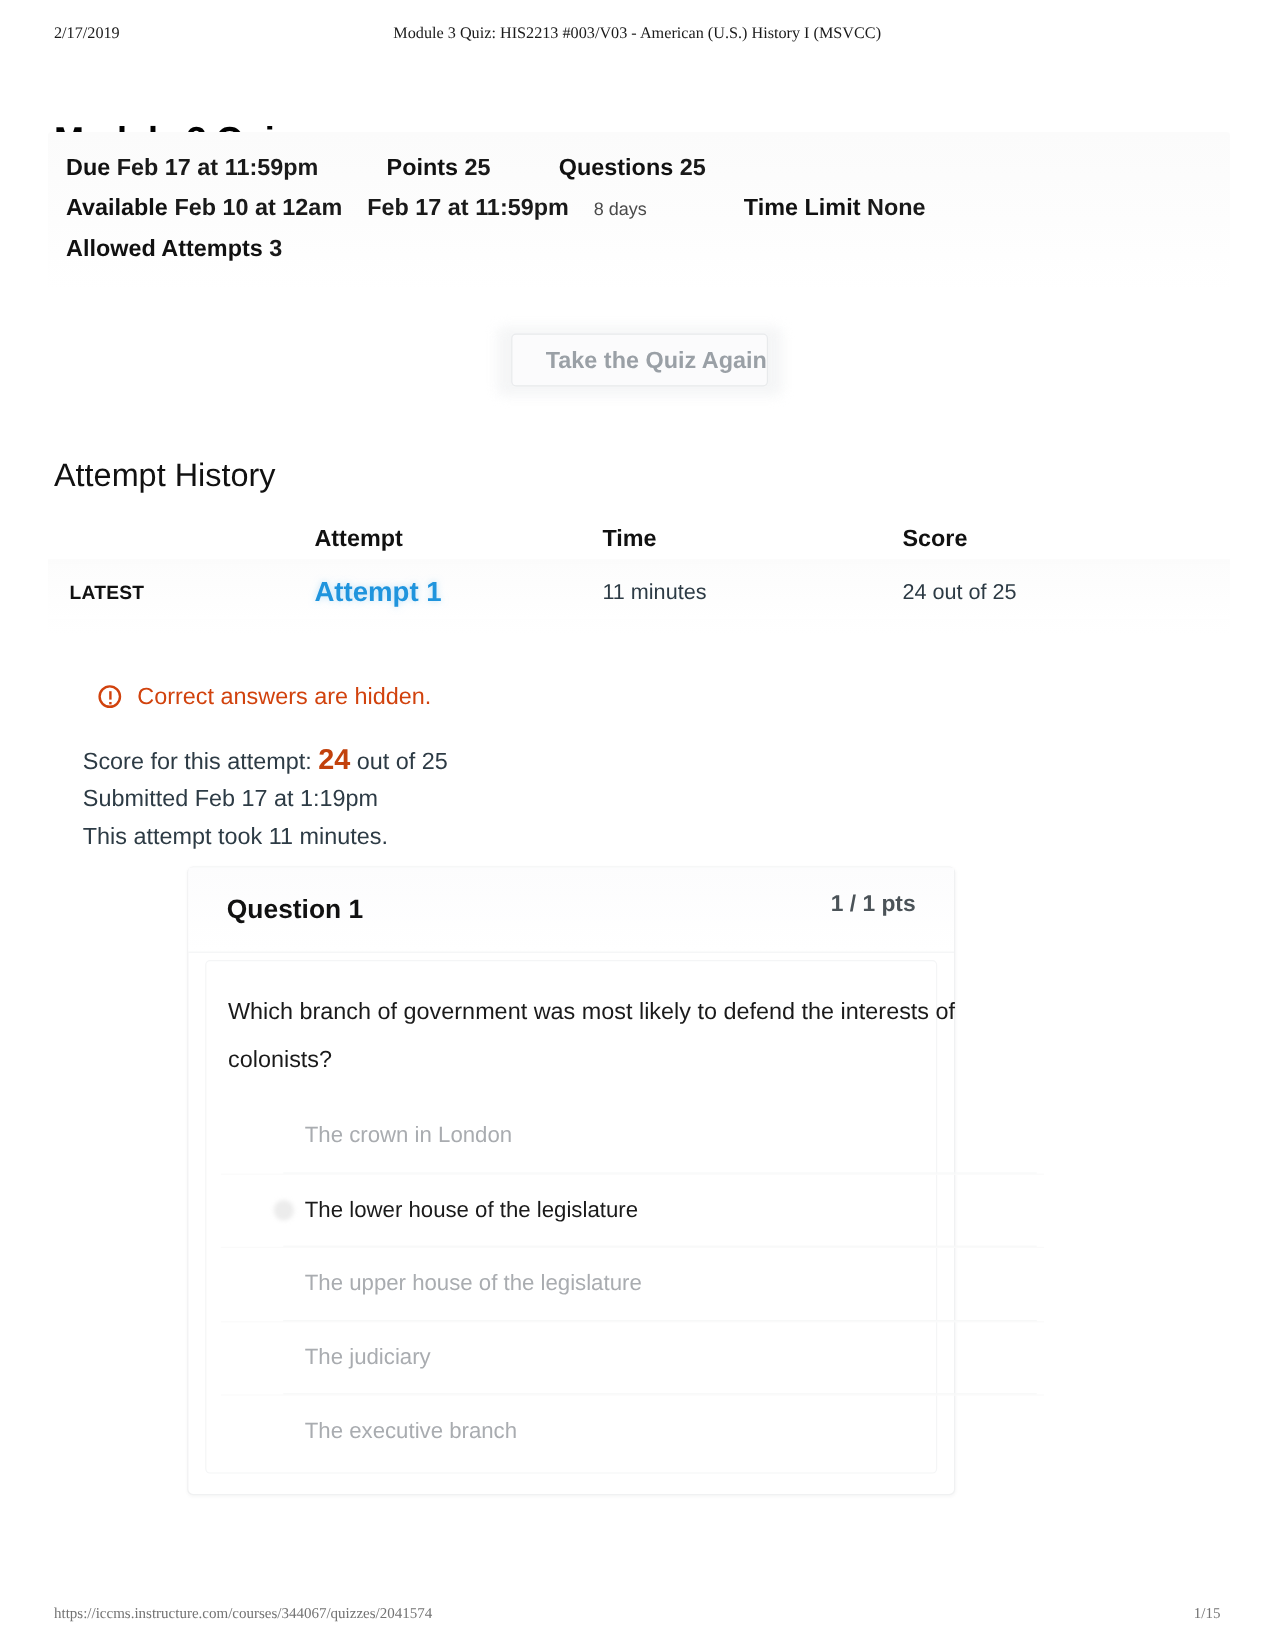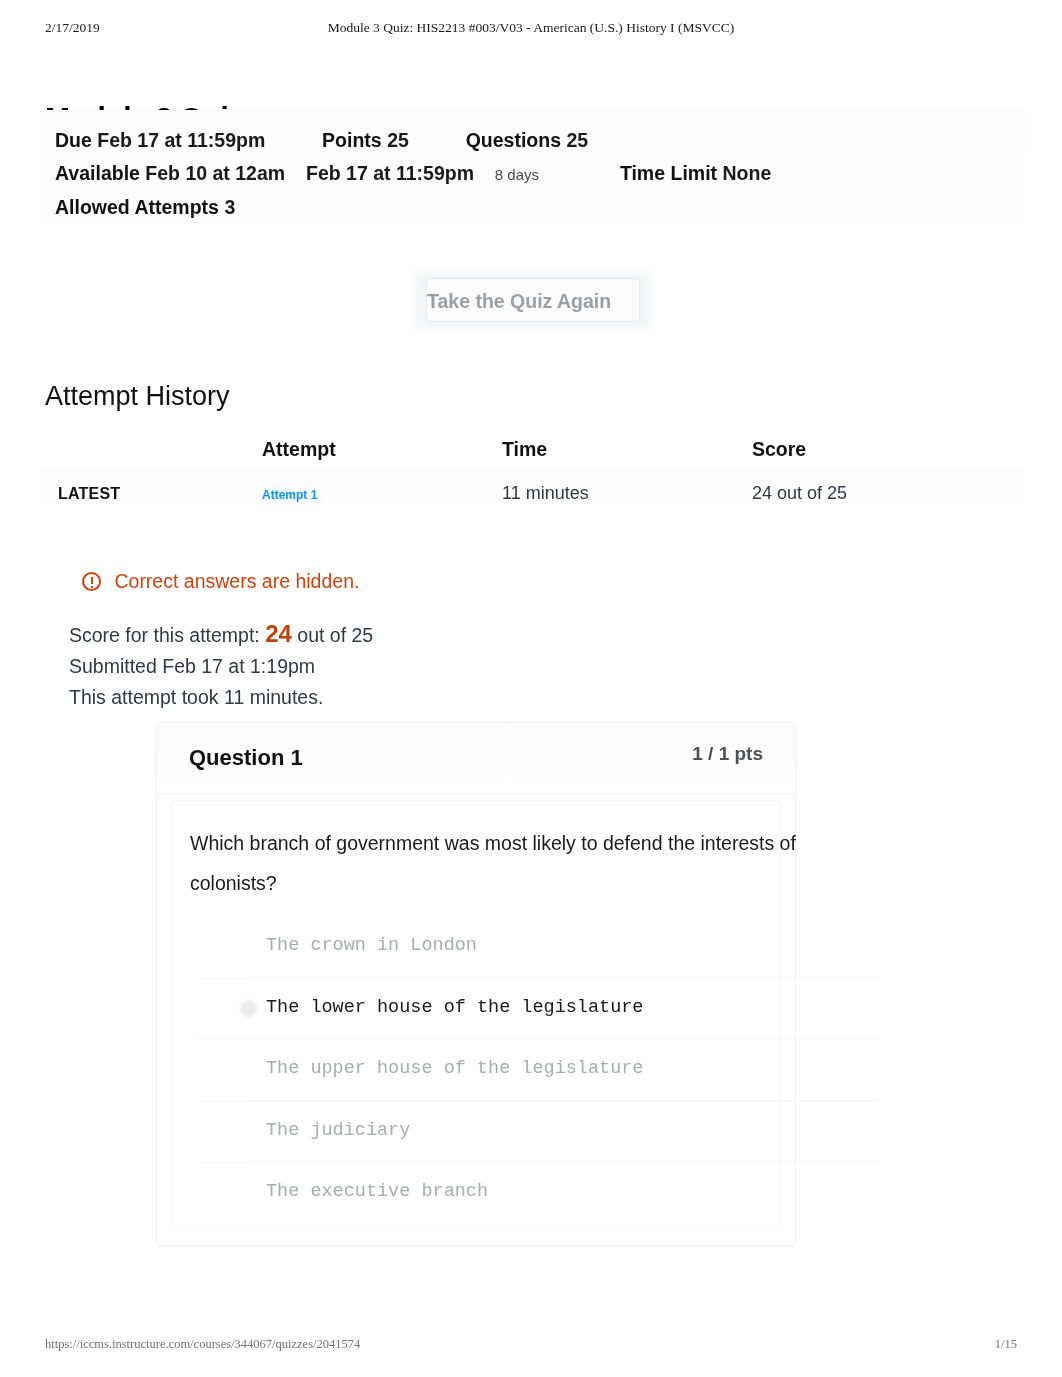--- a/index.html
+++ b/index.html
@@ -132,21 +132,21 @@
     top: 6px;
     width: 214px;
     height: 44px;
     border: 1px solid #e8eaec;
     background: #fbfbfc;
     border-radius: 4px;
     color: #9aa0a6;
     font-size: 19.5px;
     font-weight: 700;
     line-height: 44px;
-    text-align: left;
+    text-align: right;
     box-sizing: border-box;
     white-space: nowrap;
     filter: blur(0.35px);
   }
 
   
   .section-title {
     position: absolute;
     left: 45px;
     top: 378px;
@@ -200,21 +200,21 @@
   }
   .latest-badge {
     font-size: 16px;
     font-weight: 700;
     color: #111111;
     letter-spacing: 0.2px;
   }
   .attempt-link {
     color: #1f94dd;
     font-weight: 700;
-    font-size: 12px;
+    font-size: 23px;
     text-decoration: none;
     text-shadow: 0 0 6px rgba(136,201,240,0.55);
   }
 
   
   .warn-row {
     position: absolute;
     left: 82px;
     top: 570px;
     height: 28px;
@@ -326,24 +326,23 @@
     left: 18px;
     top: 22px;
     width: 660px;
     font-size: 19.5px;
     line-height: 40px;
     color: #1a1a1a;
   }
 
   .answers {
     position: absolute;
-    left: 24px;
+    left: 12px;
     top: 116px;
     width: 686px;
-    font-family: Liberation Mono, monospace;
   }
   .answer {
     position: relative;
     height: 60.5px;
     border-bottom: 1px solid #fafafa;
   }
   .answer:last-child { border-bottom: none; }
   .answer-radio {
     position: absolute;
     left: 44px;

